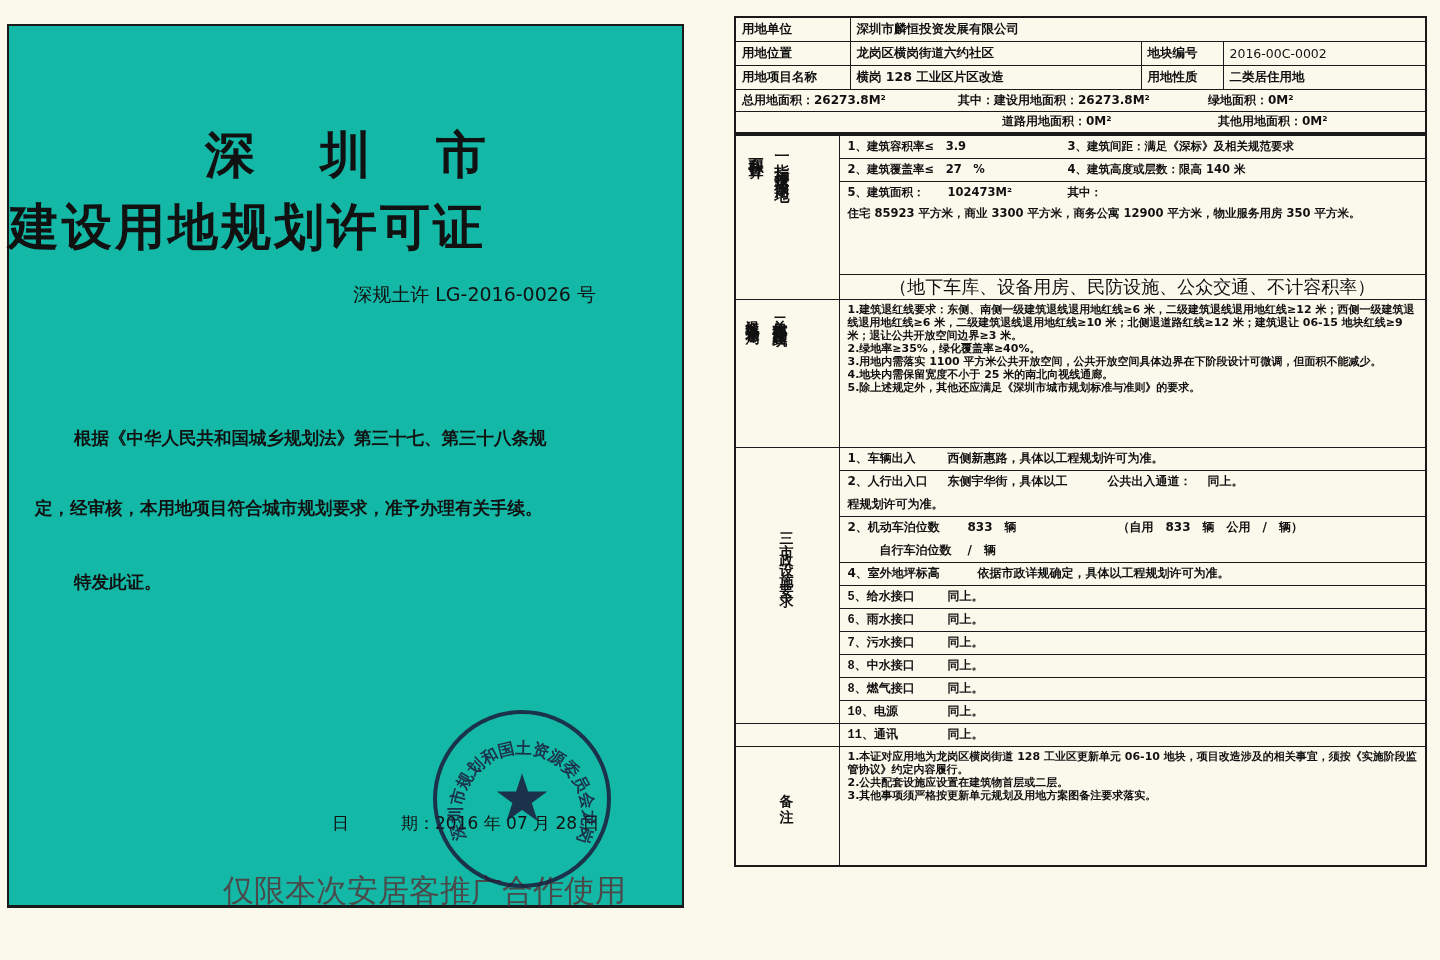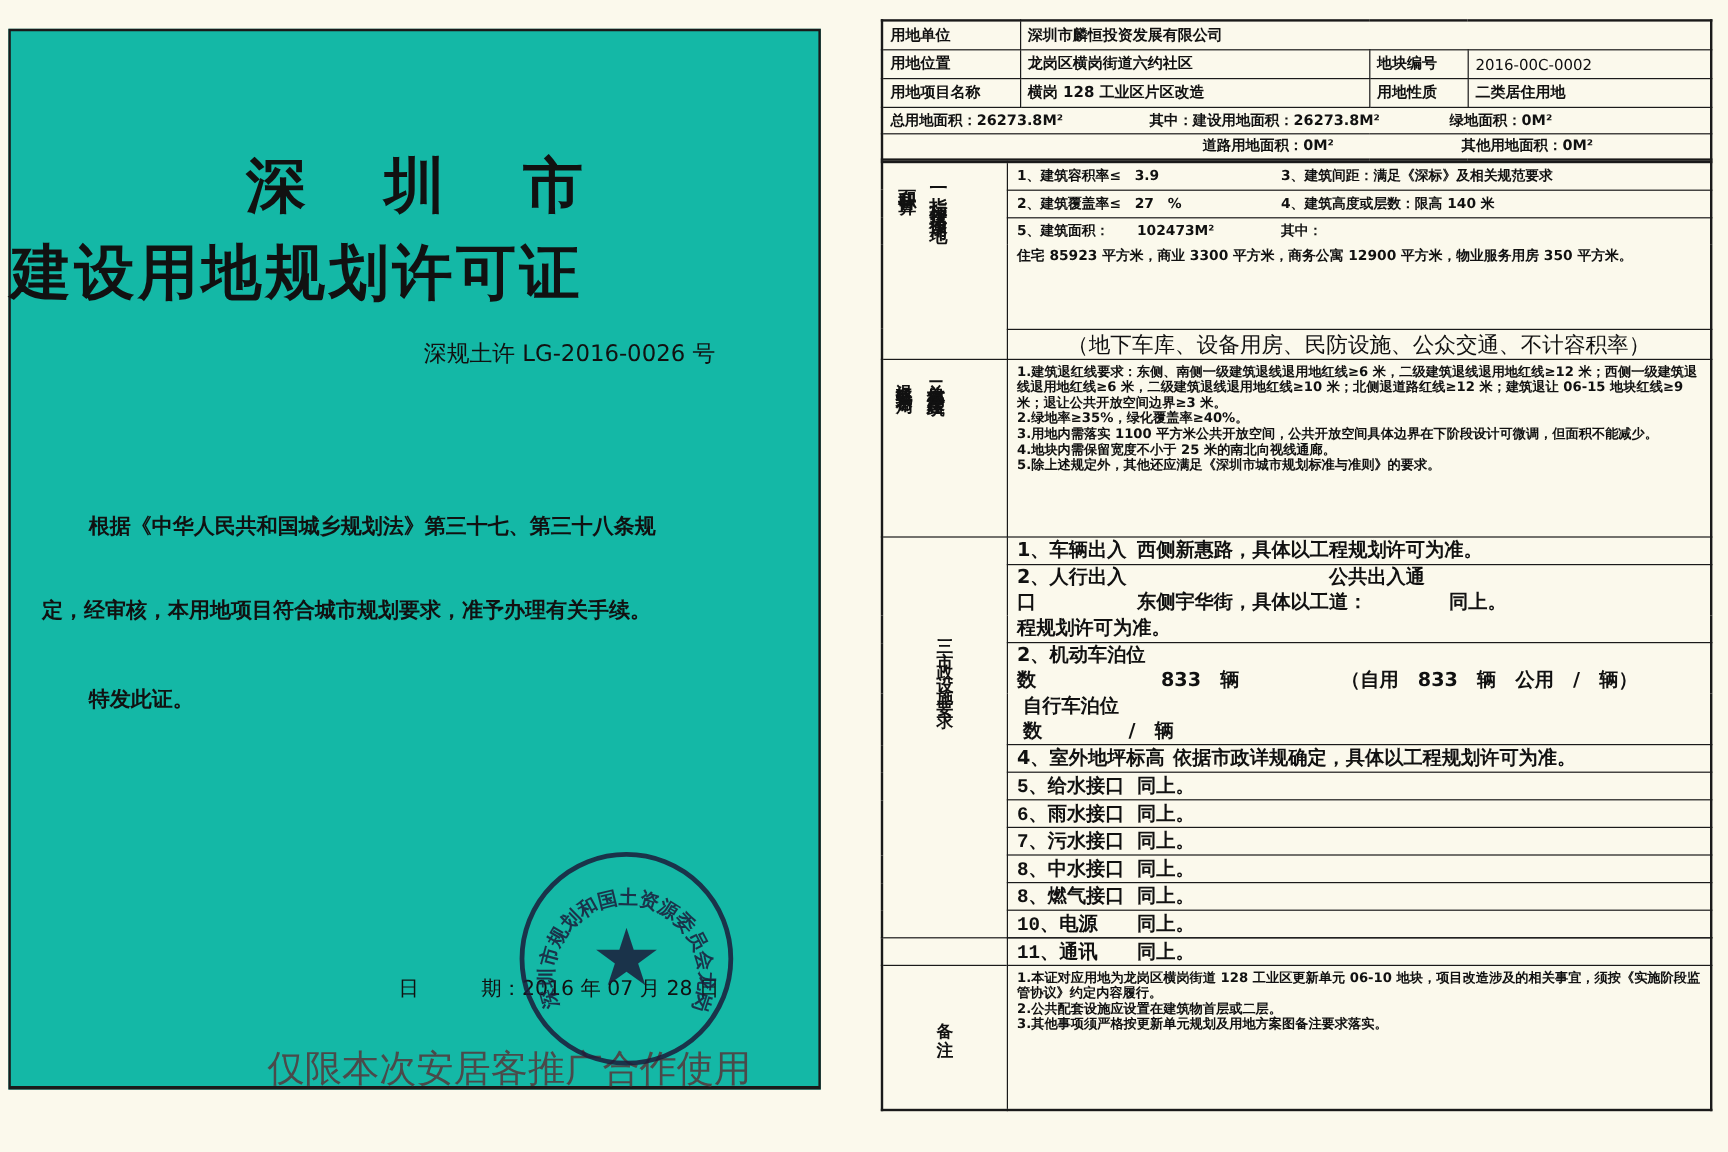--- a/index.html
+++ b/index.html
@@ -71,21 +71,21 @@
   }
   .vtext {
     position: absolute; writing-mode: vertical-rl; text-orientation: upright;
     font-weight: bold; letter-spacing: 2px; line-height: 1;
   }
   .req td.c { height: 23px; font-size: 11px; padding-left: 8px; }
   .req td.c2 { font-size: 11.5px; }
   .col-a { display: inline-block; width: 220px; }
   .bold-block { font-size: 11px; line-height: 13px; padding: 3px 8px; }
   .grey-note { text-align: center; font-size: 18px; font-weight: normal; }
-  .svc td.c { font-size: 16px; }
+  .svc td.c { font-size: 12px; }
   .svc .lbl { display: inline-block; width: 100px; }
   .svc .lbl2 { display: inline-block; width: 100px; font-family: Liberation Mono, monospace; }
 </style>
 </head>
 <body>
 
 <div class="cover">
   <div class="city">深 圳 市</div>
   <div class="title">建设用地规划许可证</div>
   <div class="permit-no">深规土许 LG-2016-0026 号</div>
@@ -211,21 +211,21 @@
     </tr>
     <tr class="svc">
       <td class="c" style="border-top:none">程规划许可为准。</td>
     </tr>
     <tr class="svc">
       <td class="c" style="border-bottom:none">
         <span class="lbl" style="width:120px">2、机动车泊位数</span><span style="display:inline-block;width:150px">833　辆</span><span>（自用　833　辆　公用　/　辆）</span>
       </td>
     </tr>
     <tr class="svc">
-      <td class="c" style="border-top:none;padding-left:13px">
+      <td class="c" style="border-top:none;padding-left:40px">
         <span style="display:inline-block;width:88px">自行车泊位数</span><span>/　辆</span>
       </td>
     </tr>
     <tr class="svc">
       <td class="c">
         <span class="lbl" style="width:130px">4、室外地坪标高</span><span>依据市政详规确定，具体以工程规划许可为准。</span>
       </td>
     </tr>
     <tr class="svc">
           <td class="c"><span class="lbl2">5、给水接口</span><span>同上。</span></td>

